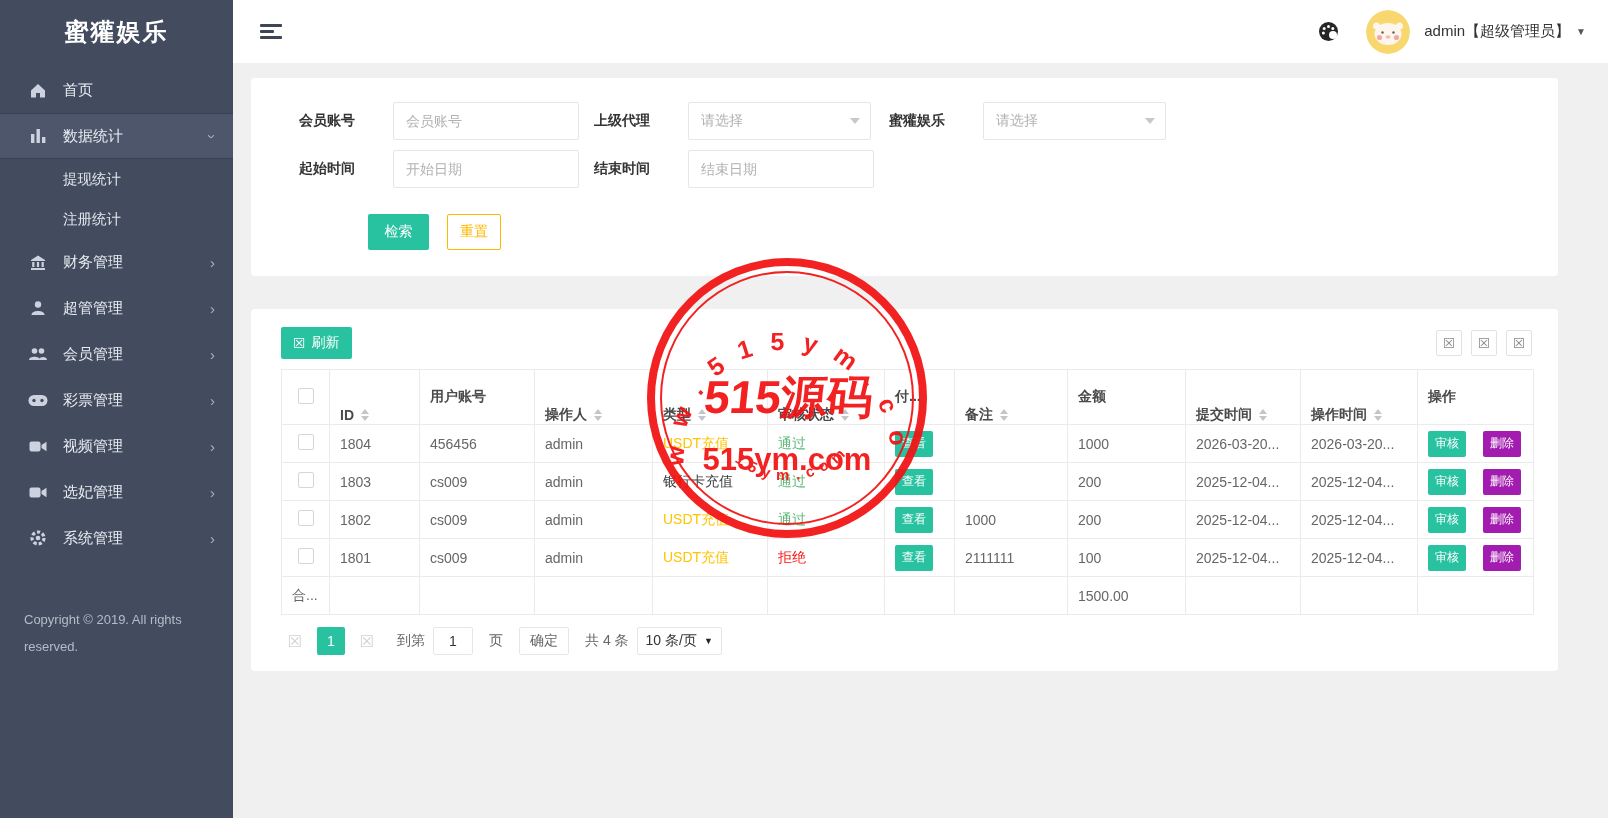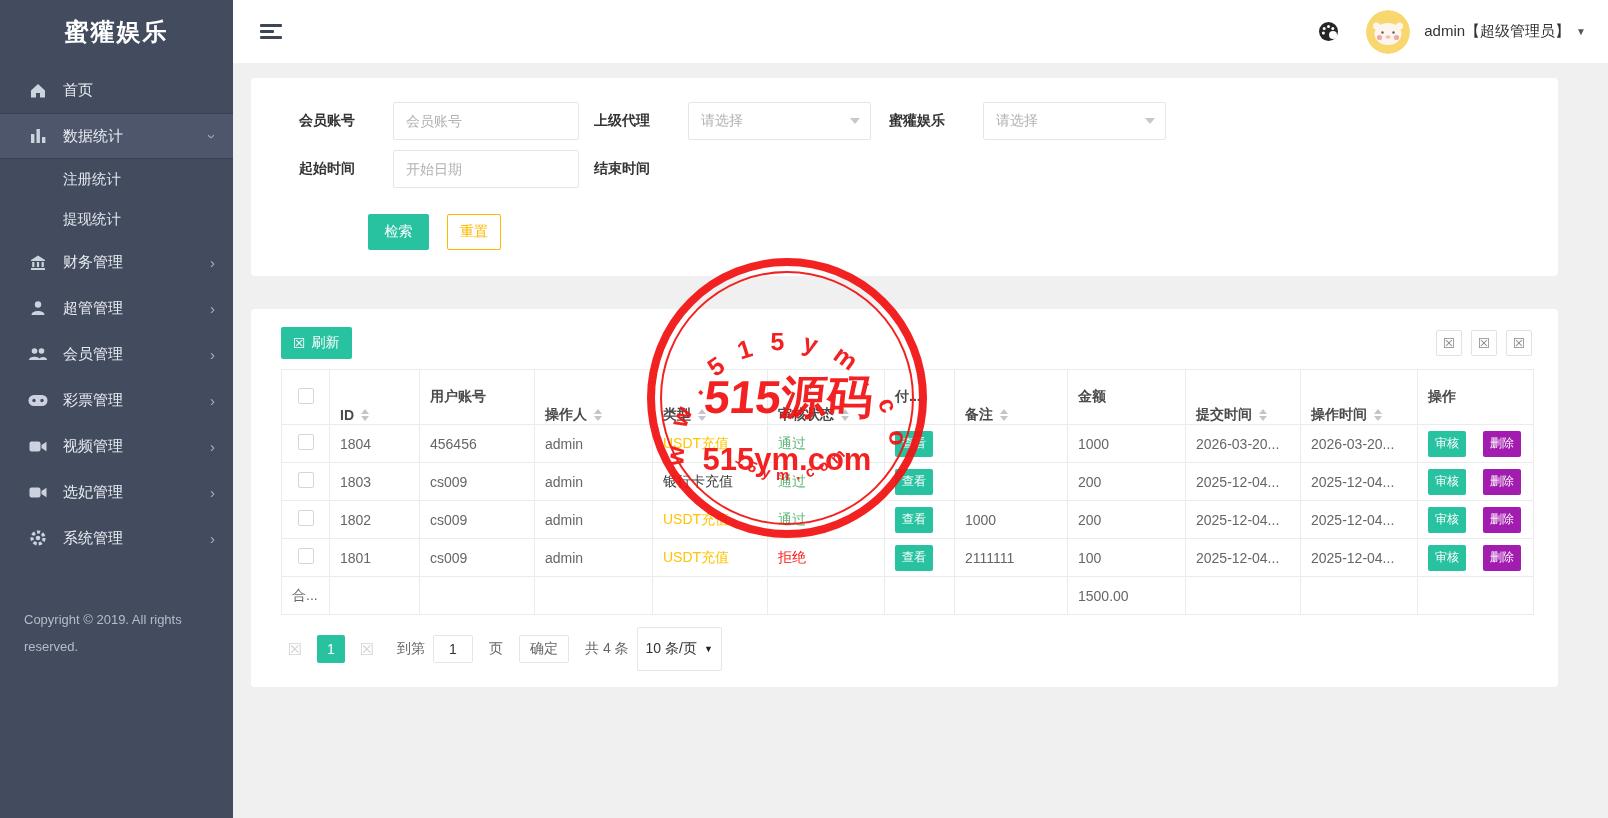--- a/index.html
+++ b/index.html
@@ -72,21 +72,21 @@
   .mini.orange { background:#a21caf; margin-left:17px; }
 
   
   .pager { display:flex; align-items:center; margin-top:12px; font-size:14px; color:#666; gap:0; }
   .pg-item { height:28px; min-width:28px; display:inline-flex; align-items:center; justify-content:center; margin-right:8px; }
   .pg-tofu { color:#d2d2d2; font-size:16px; cursor:pointer; }
   .pg-cur { background:#29c2a1; color:#fff; border-radius:2px; cursor:pointer; }
   .pg-input { width:40px; height:28px; border:1px solid #e6e6e6; border-radius:2px; text-align:center; font-size:14px; color:#333; outline:none; margin-right:8px; font-family:inherit; }
   .pg-btn { height:28px; padding:0 10px; background:#fff; border:1px solid #e6e6e6; border-radius:2px; color:#666; font-size:14px; cursor:pointer; margin:0 8px; font-family:inherit; }
   .pg-text { margin:0 8px; }
-  .pg-select { height:44px; border:1px solid #e6e6e6; border-radius:2px; background:#fff; display:inline-flex; align-items:center; padding:0 8px; gap:7px; color:#333; cursor:pointer; }
+  .pg-select { height:28px; border:1px solid #e6e6e6; border-radius:2px; background:#fff; display:inline-flex; align-items:center; padding:0 8px; gap:7px; color:#333; cursor:pointer; }
   .pg-select .blk-caret { font-size:9px; color:#222; }
 
   
   .stamp { position:absolute; left:637px; top:248px; width:300px; height:300px; z-index:50; pointer-events:none; opacity:.93; }
   .stamp text, .stamp textPath { fill:#f31212; font-family:"Liberation Sans","DejaVu Sans",sans-serif; }
 </style>
 </head>
 <body>
 
 <aside class="sidebar">
@@ -105,24 +105,24 @@
         <svg width="17" height="16" viewBox="0 0 17 16">
             <rect x="1" y="6" width="3.4" height="9" fill="#cdd3de"></rect>
             <rect x="6.5" y="1" width="3.4" height="14" fill="#cdd3de"></rect>
             <rect x="12" y="9" width="3.4" height="6" fill="#cdd3de"></rect>
           </svg>
       </span>
       <span>数据统计</span>
       <span class="chev down">›</span>
     </div>
     <div class="sub">
+      <span>提现统计</span>
+    </div>
+    <div class="sub">
       <span>注册统计</span>
-    </div>
-    <div class="sub">
-      <span>提现统计</span>
     </div>
     <div class="mi">
       <span class="ic">
         <svg width="18" height="17" viewBox="0 0 18 17">
             <path d="M2 6 L9 1.5 L16 6 V7 H2 Z" fill="#cdd3de"></path>
             <rect x="3.2" y="8" width="2.2" height="5" fill="#cdd3de"></rect>
             <rect x="7.9" y="8" width="2.2" height="5" fill="#cdd3de"></rect>
             <rect x="12.6" y="8" width="2.2" height="5" fill="#cdd3de"></rect>
             <rect x="2" y="14" width="14" height="2" fill="#cdd3de"></rect>
           </svg>
@@ -258,20 +258,21 @@
           </div>
         </div>
       </div>
       <div class="form-row">
         <div class="fgroup">
           <span class="flabel">起始时间</span>
           <input class="fctrl" placeholder="开始日期" style="">
         </div>
         <div class="fgroup">
           <span class="flabel">结束时间</span>
+          <input class="fctrl" placeholder="结束日期" style="">
         </div>
       </div>
       <div class="btn-row">
         <button class="btn btn-search">检索</button>
         <button class="btn btn-reset">重置</button>
       </div>
     </div>
   </section>
 
   <section class="card table-card">

